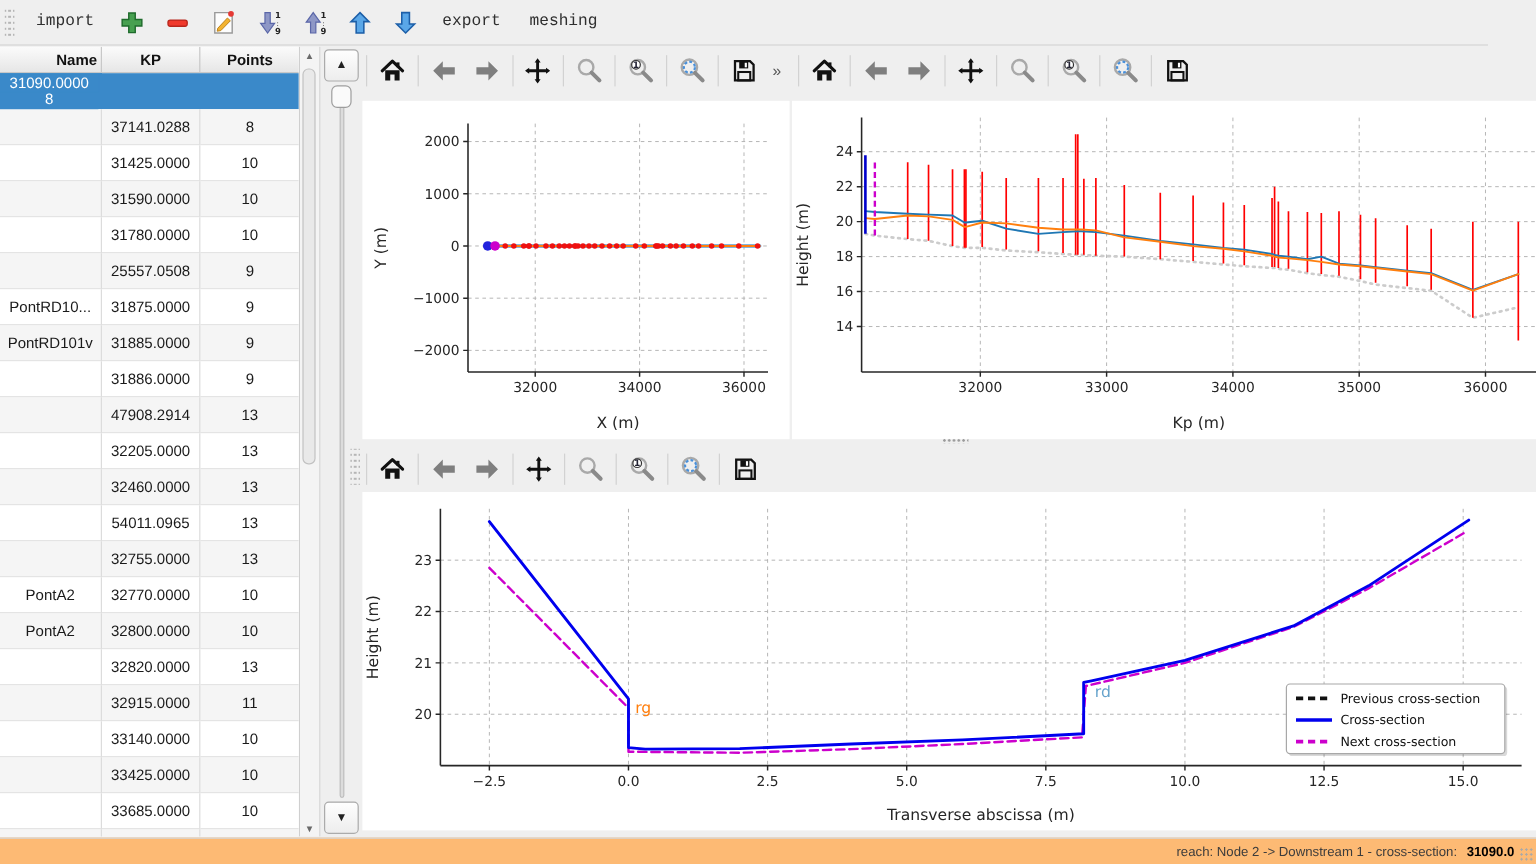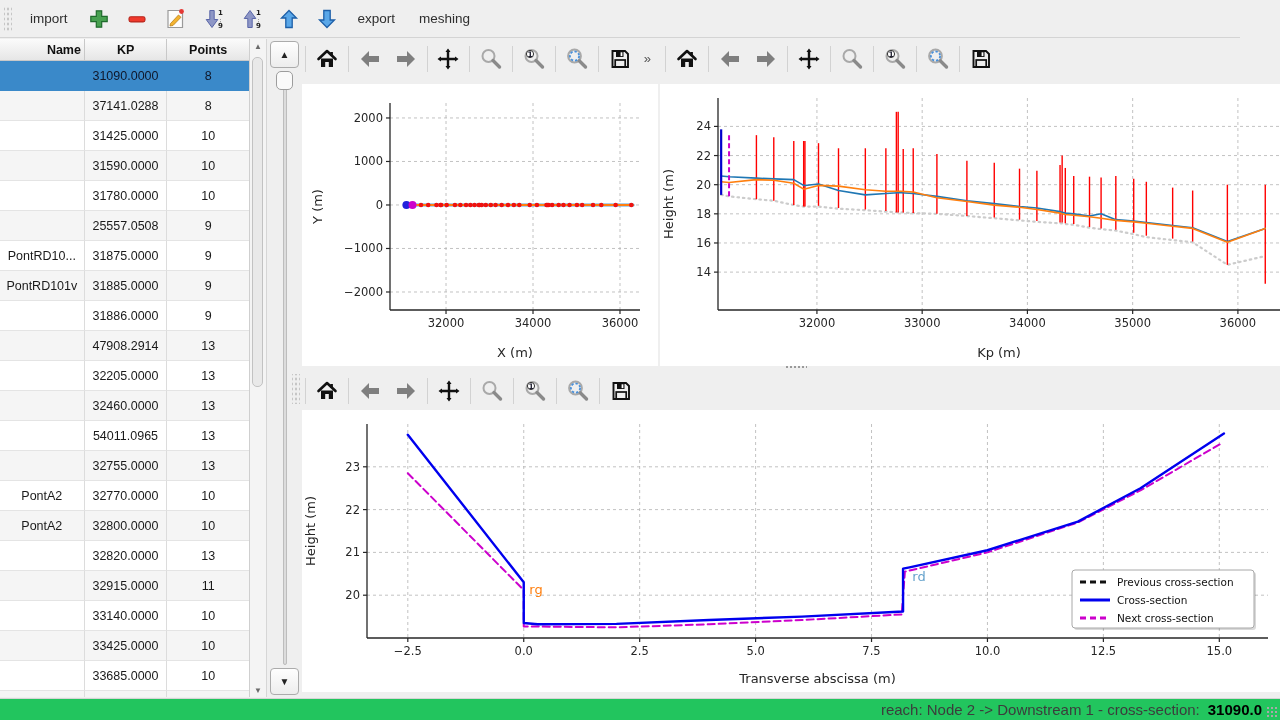--- a/index.html
+++ b/index.html
@@ -2,35 +2,35 @@
 <html><head>
 <meta charset="utf-8">
 <style>
   * { margin:0; padding:0; box-sizing:border-box; }
   html,body { width:1280px; height:720px; overflow:hidden; }
   body { font-family:"Liberation Sans","DejaVu Sans",sans-serif; background:#f0f0f0; color:#1a1a1a; }
   #app { position:relative; width:1280px; height:720px; background:#efefef; }
 
   
   .toolbar-app { position:absolute; left:0; top:0; width:1240px; height:38px;
-    background:#efefef; border-bottom:1px solid #d4d4d4; display:flex; align-items:center; gap:4px; padding-left:4px; }
+    background:#efefef; border-bottom:1px solid #d4d4d4; display:flex; align-items:center; gap:4px; padding-left:4px;font-family:Liberation Mono, monospace; }
   .grip-v { width:8px; height:24px; margin-right:4px;
     background-image:radial-gradient(circle,#b5b5b5 1px,transparent 1.2px); background-size:4px 5px; background-position:center; }
   .tbtn { border:none; background:transparent; height:30px; min-width:34px; display:flex; align-items:center; justify-content:center; cursor:default; }
   .tbtn.text { font-size:13.5px; color:#2f2f2f; padding:0 10px; min-width:auto; font-family:inherit; }
   .tbtn svg { display:block; }
 
   
   .table-panel { position:absolute; left:0; top:39px; width:250px; height:658px; background:#ffffff; border-right:1px solid #cfcfcf; overflow:hidden; }
   .thead { display:flex; height:22px; background:linear-gradient(#fbfbfb,#e6e6e6); border-bottom:1px solid #c8c8c8; }
   .th { font-weight:bold; font-size:12.5px; display:flex; align-items:center; justify-content:center; border-right:1px solid #c8c8c8; color:#111; }
   .th:nth-child(1){ width:85px;padding-left:44px; } .th:nth-child(2){ width:83px; } .th:nth-child(3){ width:82px; border-right:none; }
   .trow { display:flex; height:30px; background:#ffffff; }
   .trow.alt { background:#f5f5f5; }
-  .trow.selected { background:#3a89c9; color:#0f172a; }
+  .trow.selected { background:#3a89c9; color:#ffffff;flex-direction:column; }
   .td { font-size:12.5px; display:flex; align-items:center; justify-content:center; border-right:1px solid #dcdcdc; border-bottom:1px solid #e4e4e4; overflow:hidden; white-space:nowrap; }
   .trow.selected .td { border-right-color:#3a89c9; border-bottom-color:#3a89c9; }
   .td:nth-child(1){ width:85px; } .td:nth-child(2){ width:83px; } .td:nth-child(3){ width:82px; border-right:none; }
 
   
   .vscroll { position:absolute; left:250px; top:39px; width:17px; height:658px; background:#f4f4f4; border-right:1px solid #d6d6d6; }
   .vscroll .arr { position:absolute; left:0; width:16px; height:14px; font-size:8px; color:#6a6a6a; display:flex; align-items:center; justify-content:center; }
   .vscroll .arr.up { top:0; } .vscroll .arr.down { bottom:0; }
   .vscroll .thumb { position:absolute; left:2px; top:18px; width:11px; height:330px; background:#e9e9e9; border:1px solid #c2c2c2; border-radius:5px; }
 
@@ -49,22 +49,22 @@
   .mbtn svg { display:block; }
   .moverflow { font-size:13px; color:#555; padding:0 6px; letter-spacing:1px; background:transparent; border:none; }
   .canvas { position:absolute; background:#ffffff; }
   svg text { font-family:"DejaVu Sans",sans-serif; }
 
   .splitter-dots { position:absolute; left:785px; top:365px; width:22px; height:5px;
     background-image:radial-gradient(circle,#9a9a9a 1px,transparent 1.2px); background-size:4px 4px; }
   .grip-v.small { position:absolute; left:292px; top:374px; height:30px; }
 
   
-  .statusbar { position:absolute; left:0; top:698px; width:1280px; height:22px; background:#22c55e; border-top:1px solid #d5d5d5;
-    display:flex; align-items:center; justify-content:flex-end; padding-right:18px; font-size:15px; color:#3c3c3c; }
+  .statusbar { position:absolute; left:0; top:698px; width:1280px; height:22px; background:#fdba74; border-top:1px solid #d5d5d5;
+    display:flex; align-items:center; justify-content:flex-end; padding-right:18px; font-size:11px; color:#3c3c3c; }
   .statusbar b { color:#000; margin-left:8px; }
   .grip-corner { position:absolute; right:2px; bottom:2px; width:12px; height:12px;
     background-image:radial-gradient(circle,#a8a8a8 0.9px,transparent 1.1px); background-size:4px 4px; }
 </style>
 </head>
 <body>
 
 <svg width="0" height="0" style="position:absolute">
   <defs>
     <g id="i-home">

